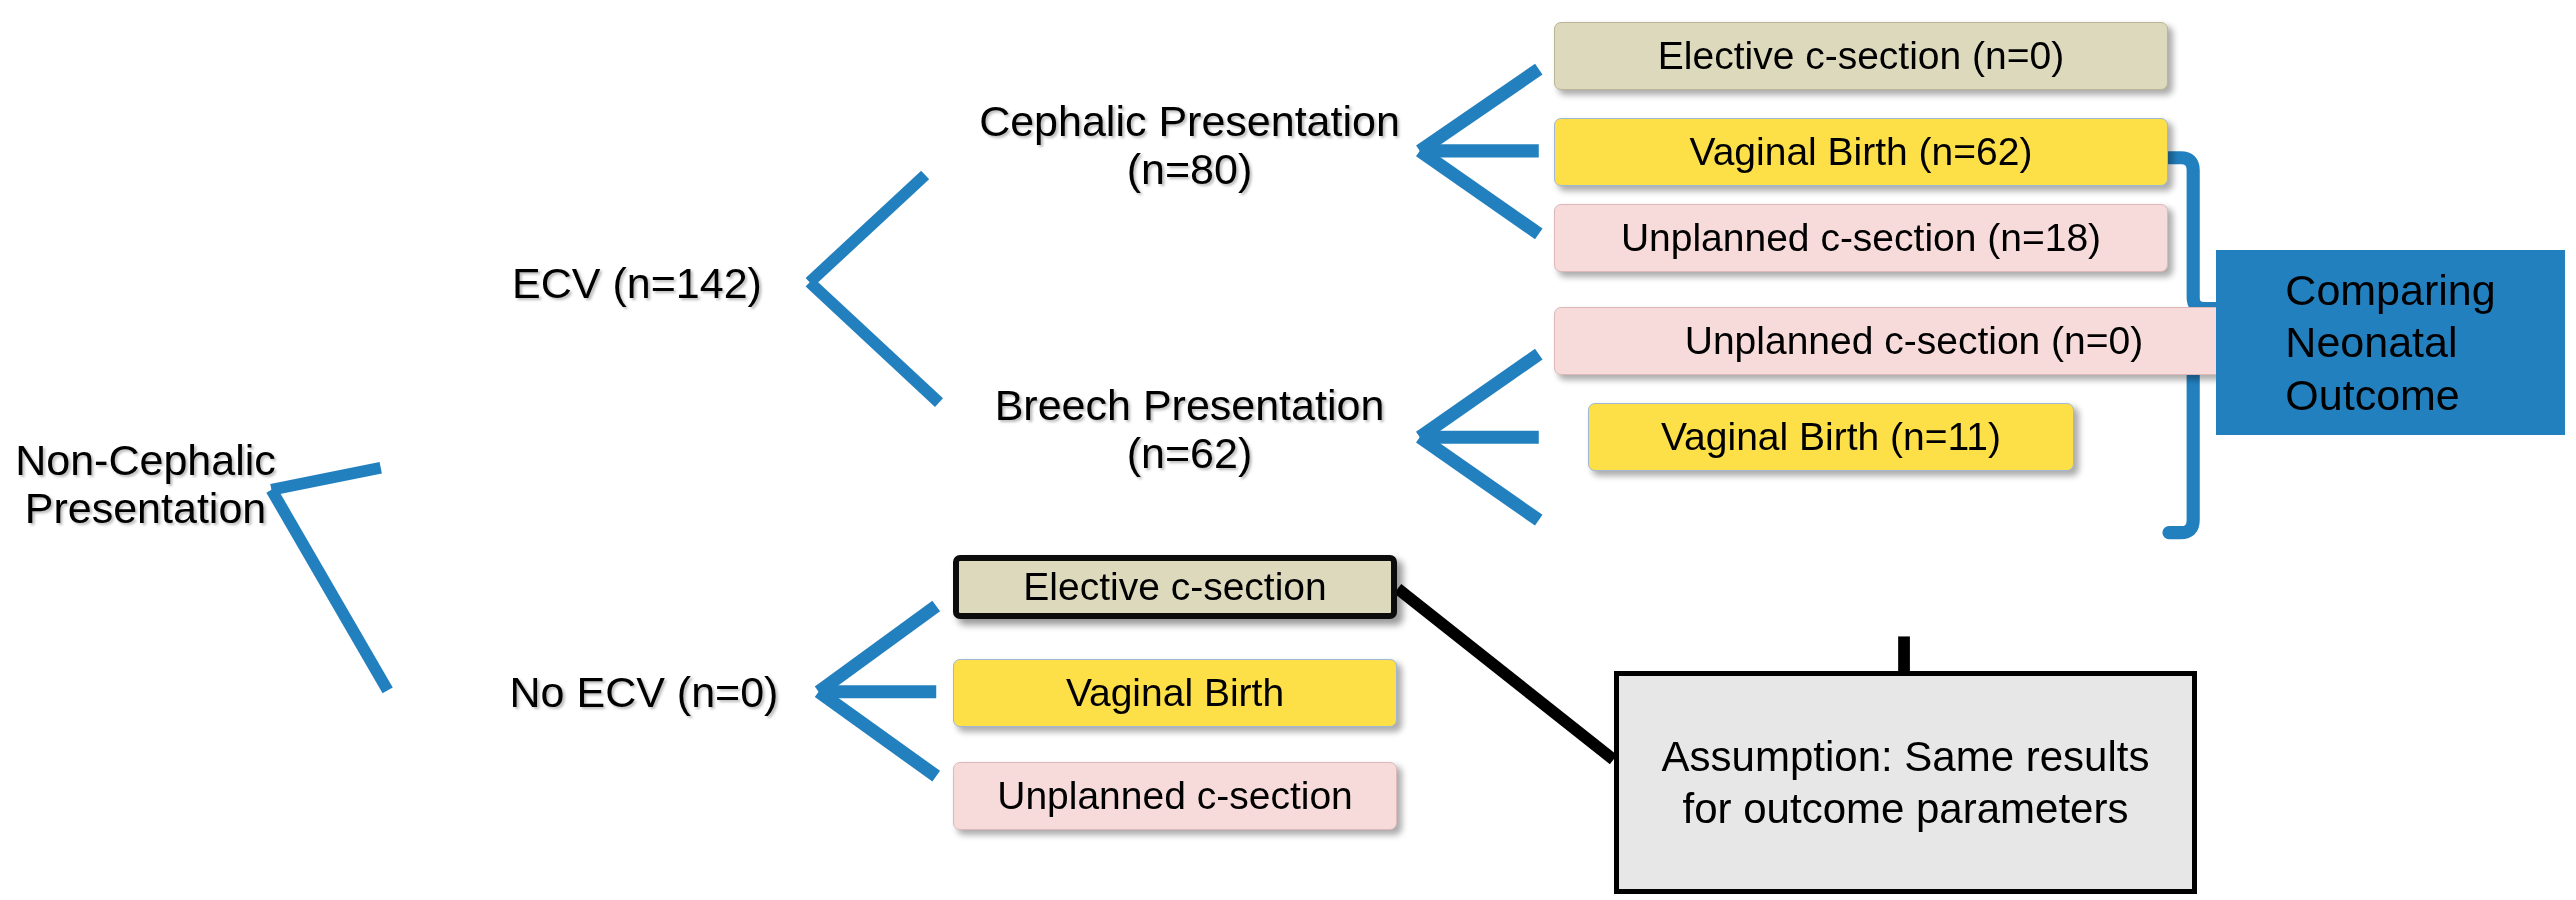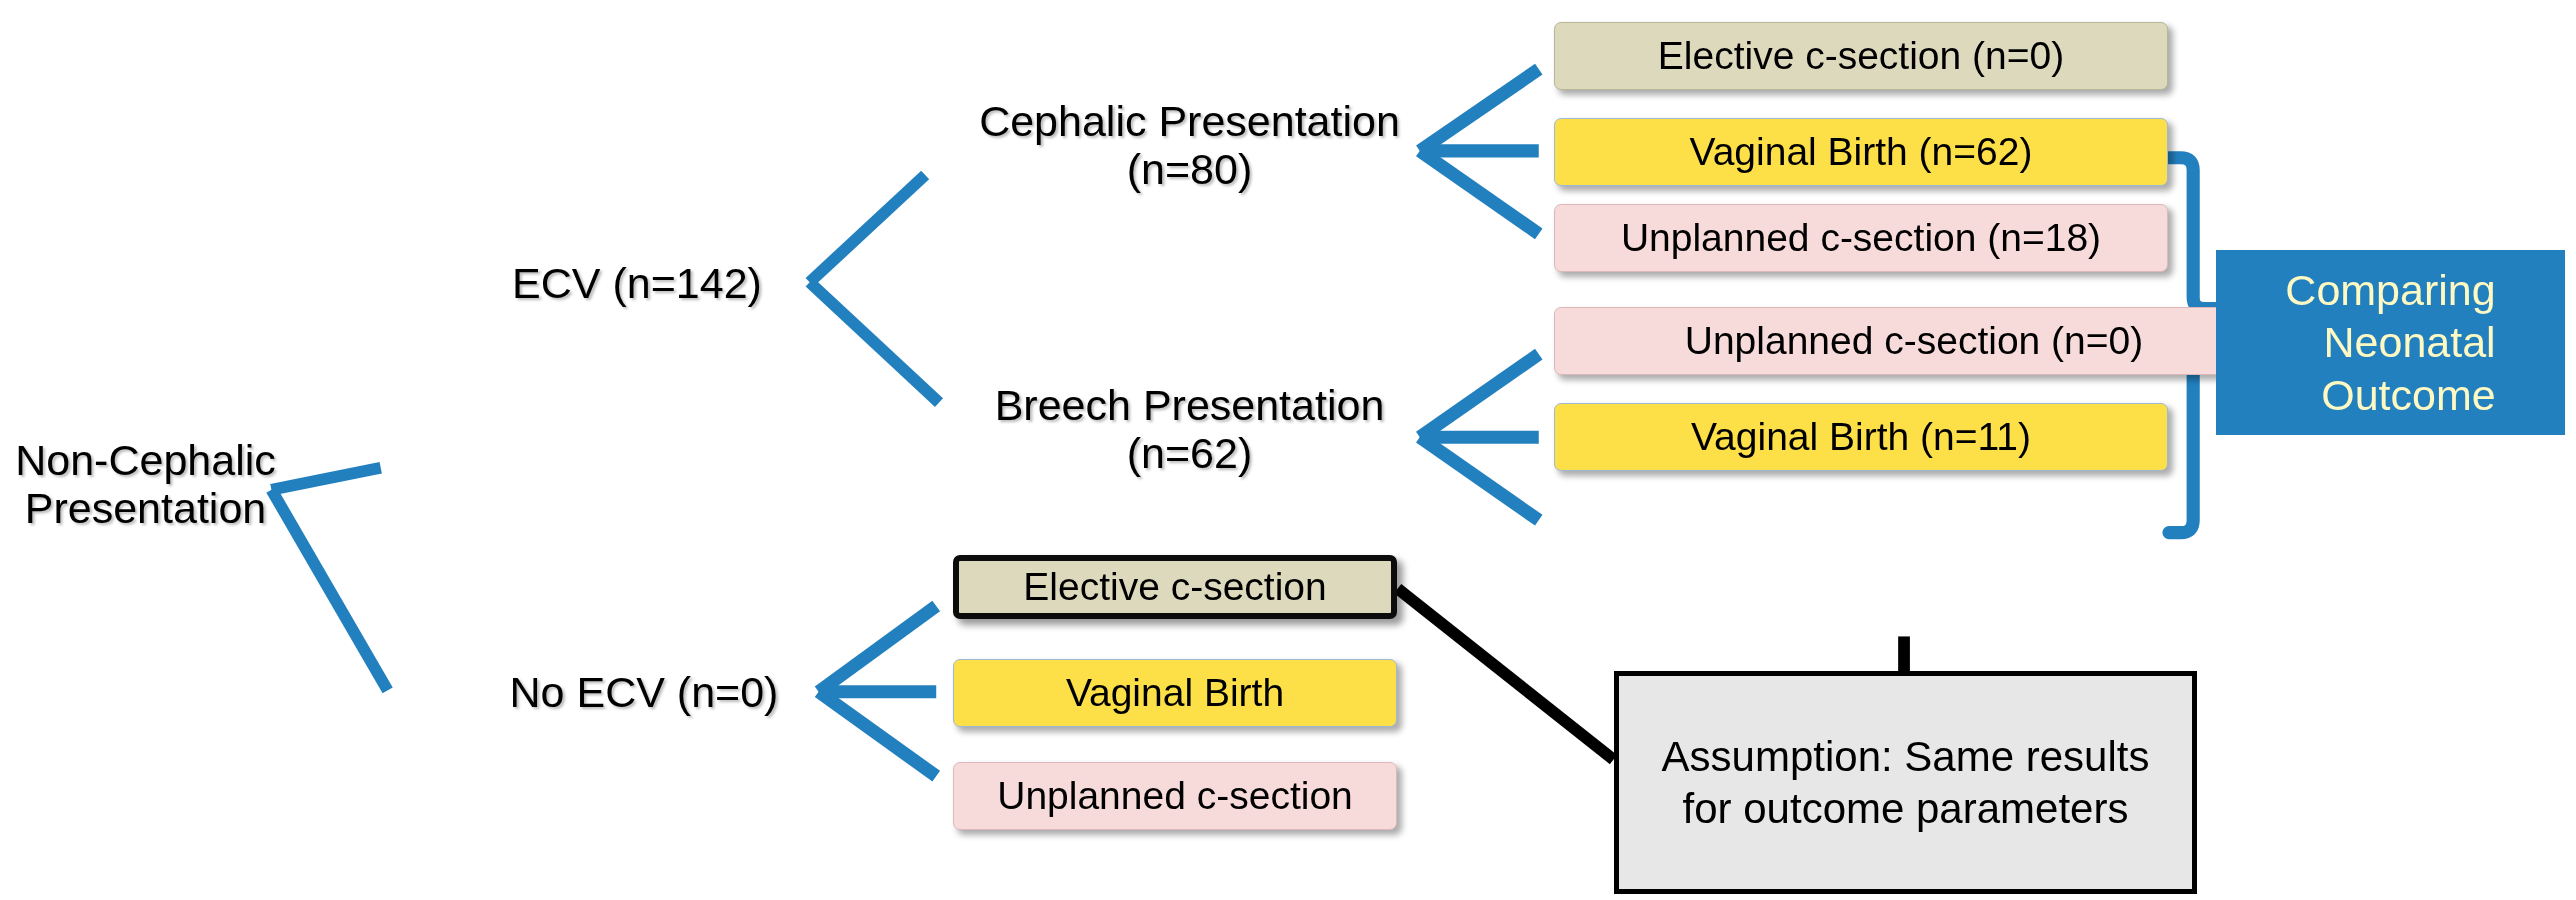--- a/index.html
+++ b/index.html
@@ -25,21 +25,21 @@
     box-shadow:4.8px 4.8px 6.2px rgba(0,0,0,0.33);
   }
   .obox.tan{background:#ddd9bd;border-color:#b9b596;}
   .obox.blue{background:#fde047;border-color:#9fb9d4;}
   .obox.pink{background:#f7dbdb;border-color:#dcb8b8;}
   .obox.emph{border:6.2px solid #0c0c0c;box-shadow:5.5px 5.5px 7px rgba(0,0,0,0.4);}
 
   .bluepanel{
     position:absolute;box-sizing:border-box;background:#2380bf;
     display:flex;align-items:center;justify-content:center;
-    text-align:right;color:#fef9c3;
+    text-align:left;color:#000000;
     font-family:"Liberation Sans",sans-serif;
     font-size:43px;line-height:1.22;white-space:pre-line;
   }
 
   .assumption{
     position:absolute;box-sizing:border-box;background:#e7e7e7;
     border:5.5px solid #000;
     display:flex;align-items:center;justify-content:center;
     text-align:center;color:#000;
     font-family:"Liberation Sans",sans-serif;
@@ -113,21 +113,21 @@
 (n=62)</div>
 
   <div class="obox tan" style="left:1554px; top:22px; width:614px; height:68px;">Elective c-section (n=0)</div>
 
   <div class="obox blue" style="left:1554px; top:118px; width:614px; height:68px;">Vaginal Birth (n=62)</div>
 
   <div class="obox pink" style="left:1554px; top:204px; width:614px; height:68px;">Unplanned c-section (n=18)</div>
 
   <div class="obox pink" style="left:1554px; top:307px; width:720px; height:68px;">Unplanned c-section (n=0)</div>
 
-  <div class="obox blue" style="left:1554px; top:403px; width:614px; height:68px;">Vaginal Birth (n=11)</div>
+  <div class="obox blue" style="left:1588px; top:403px; width:486px; height:68px;">Vaginal Birth (n=11)</div>
 
 
   <div class="obox tan emph" style="left:953px; top:555px; width:444px; height:64px;">Elective c-section</div>
 
   <div class="obox pink" style="left:953px; top:762px; width:444px; height:68px;">Unplanned c-section</div>
 
   <div class="obox blue" style="left:953px; top:659px; width:444px; height:68px;">Vaginal Birth</div>
 
   <div class="bluepanel" style="left:2216px; top:250px; width:349px; height:185px;">Comparing
 Neonatal

